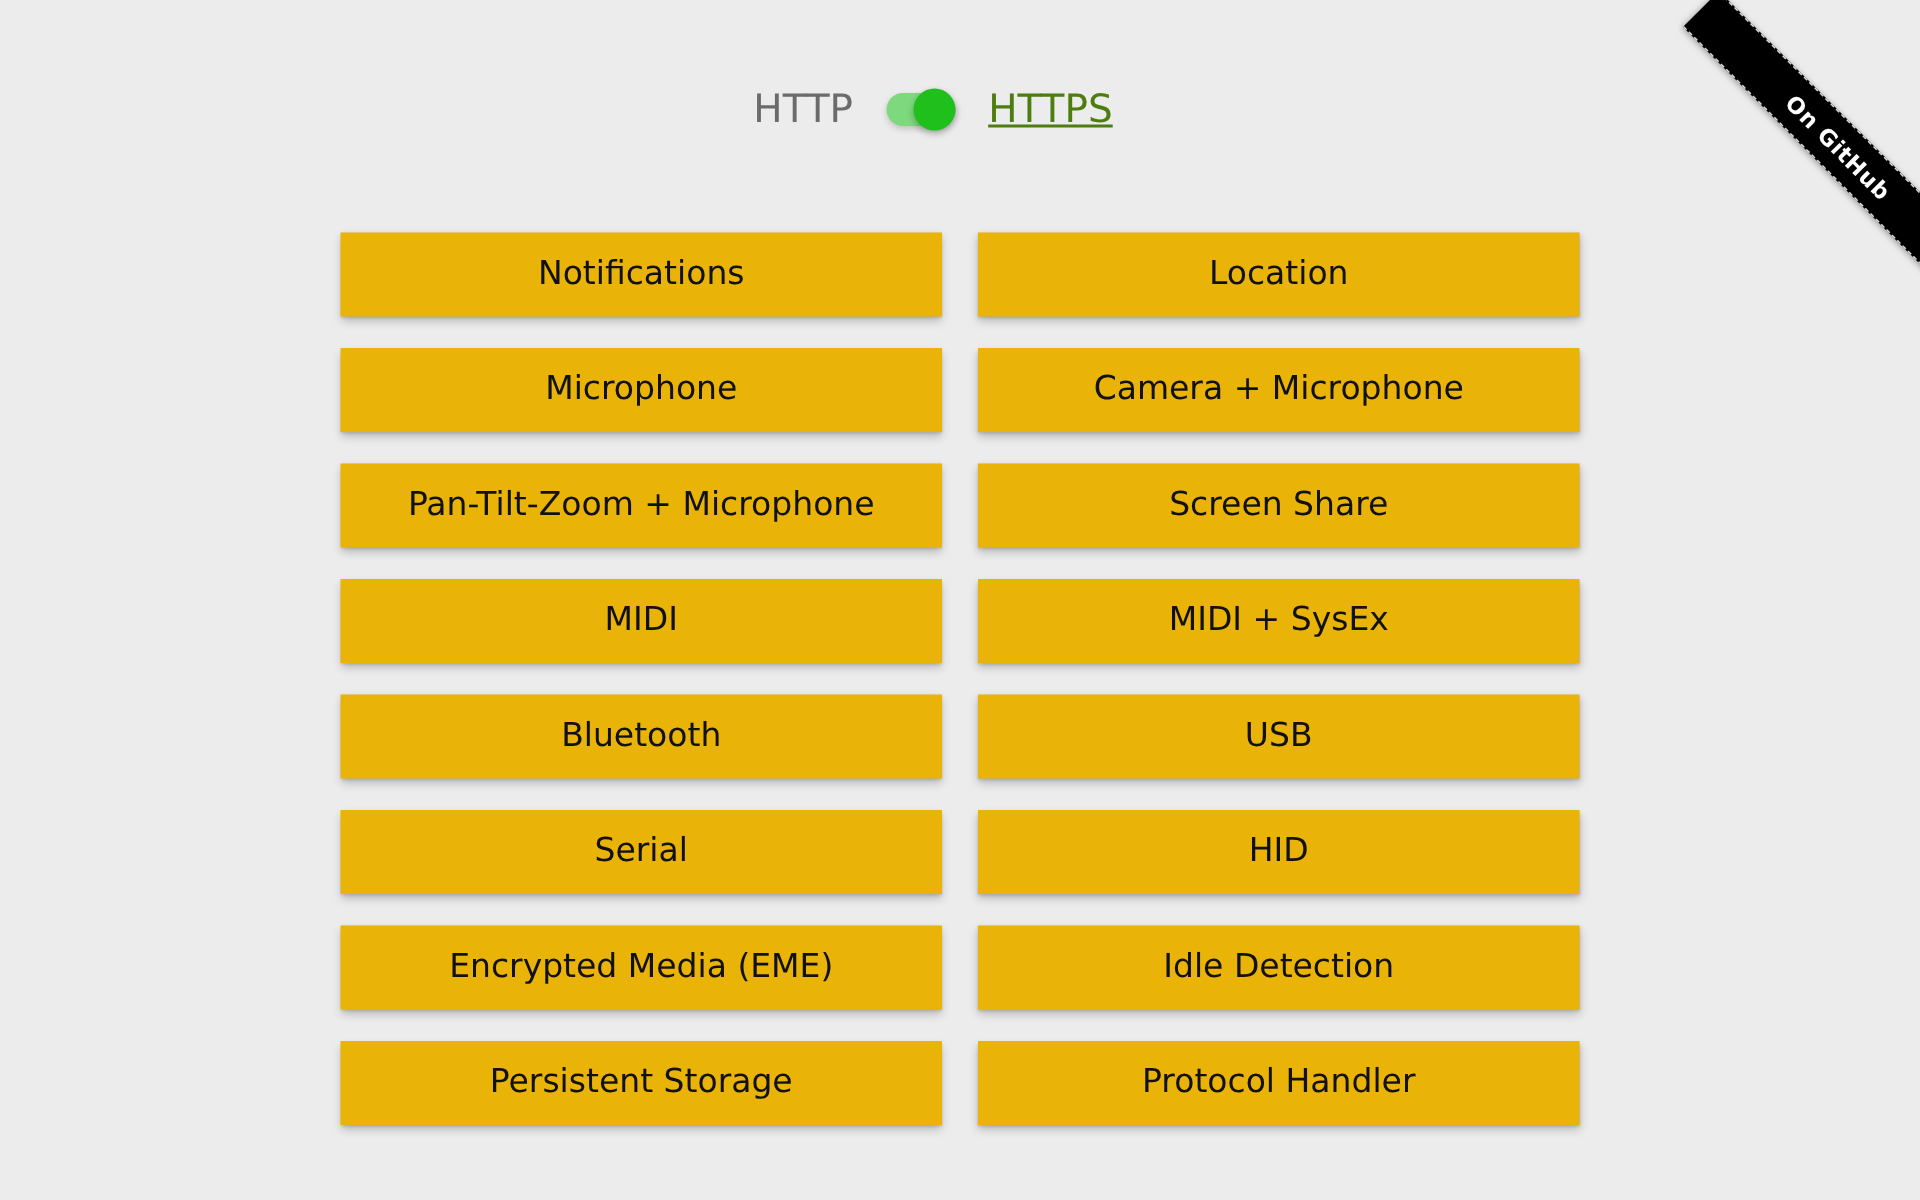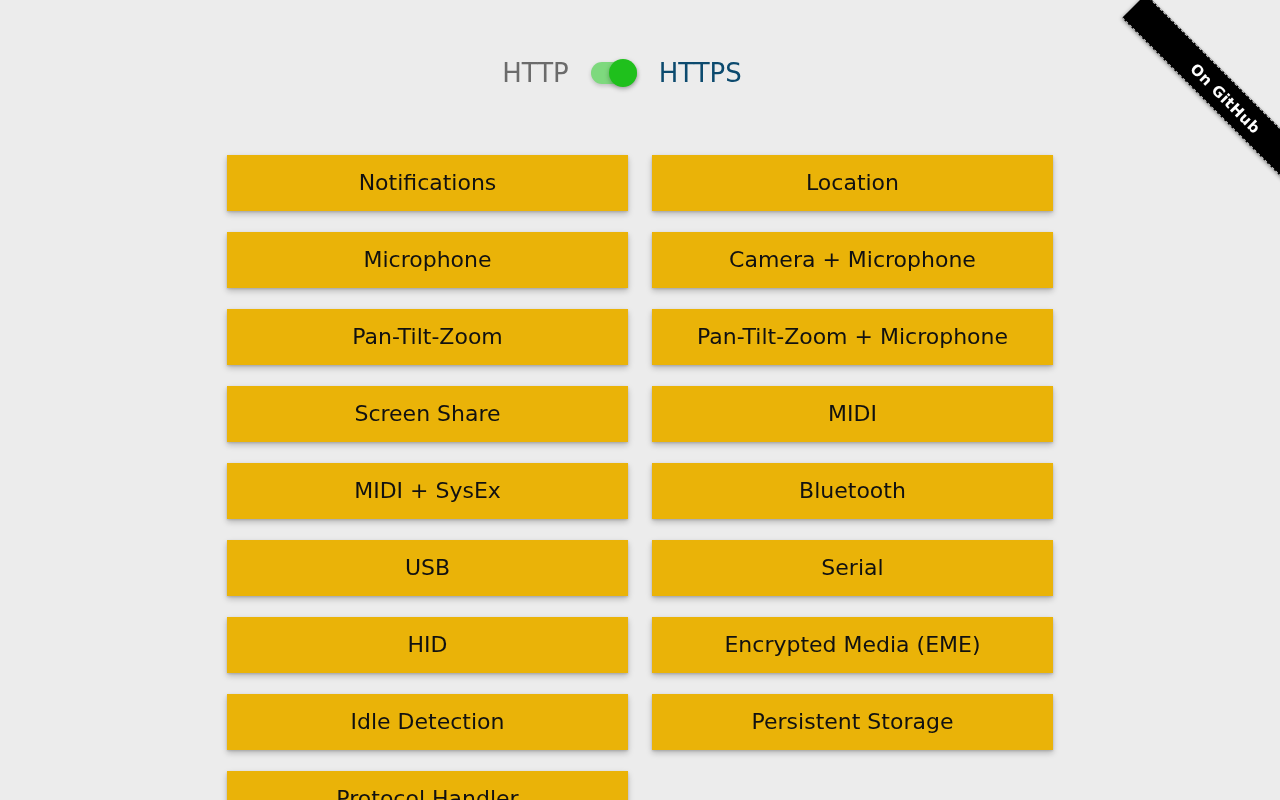--- a/index.html
+++ b/index.html
@@ -65,21 +65,21 @@
     align-items: center;
     justify-content: center;
     gap: 22px;
   }
   .scheme-label {
     font-size: 26px;
     line-height: 30px;
     font-family: "DejaVu Sans", sans-serif;
   }
   .scheme-label.http  { color: #6b6b6b; }
-  .scheme-label.https { color: #0c4a6e; }
+  .scheme-label.https { color: #4d7c0f; text-decoration: underline; }
 
   .toggle {
     position: relative;
     width: 46px;
     height: 22px;
     border-radius: 12px;
     background: #7ed97e;
     box-shadow: 0 2px 4px rgba(0,0,0,0.18);
     cursor: pointer;
     flex: 0 0 auto;
@@ -144,21 +144,20 @@
     </div>
 
     <span class="scheme-label https">HTTPS</span>
   </div>
 
   <div class="grid">
       <button class="perm-btn">Notifications</button>
       <button class="perm-btn">Location</button>
       <button class="perm-btn">Microphone</button>
       <button class="perm-btn">Camera + Microphone</button>
-      <button class="perm-btn">Pan-Tilt-Zoom</button>
       <button class="perm-btn">Pan-Tilt-Zoom + Microphone</button>
       <button class="perm-btn">Screen Share</button>
       <button class="perm-btn">MIDI</button>
       <button class="perm-btn">MIDI + SysEx</button>
       <button class="perm-btn">Bluetooth</button>
       <button class="perm-btn">USB</button>
       <button class="perm-btn">Serial</button>
       <button class="perm-btn">HID</button>
       <button class="perm-btn">Encrypted Media (EME)</button>
       <button class="perm-btn">Idle Detection</button>

